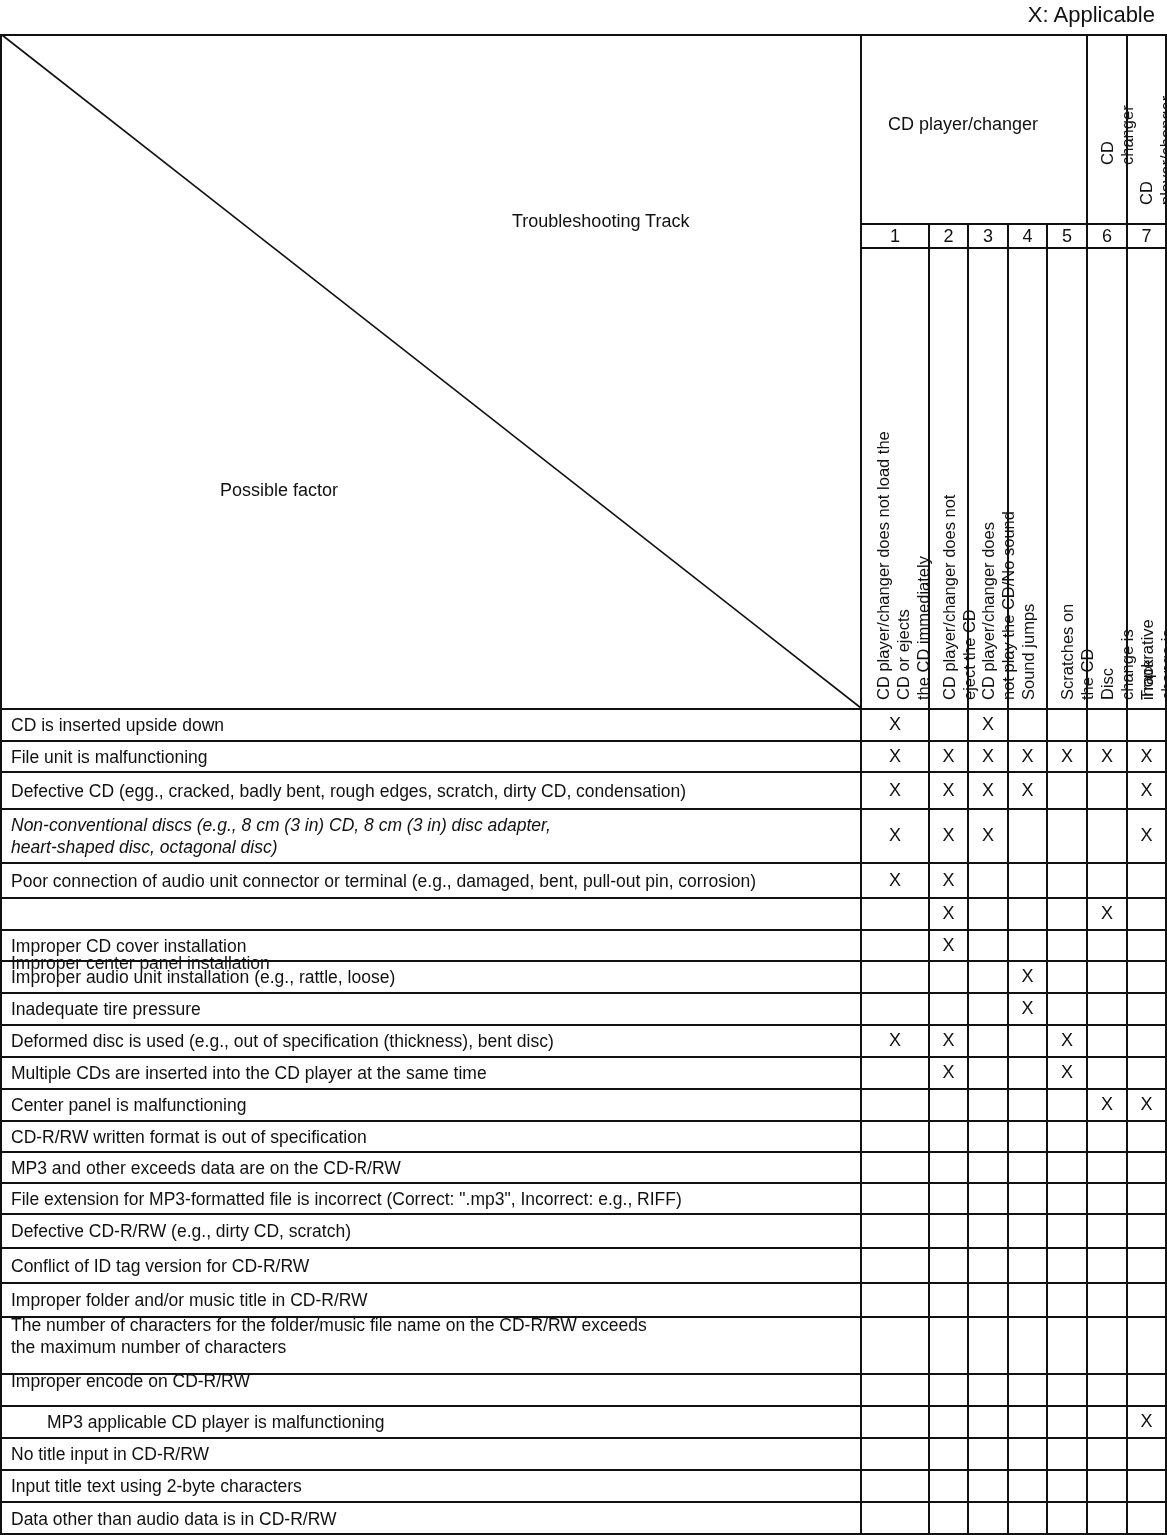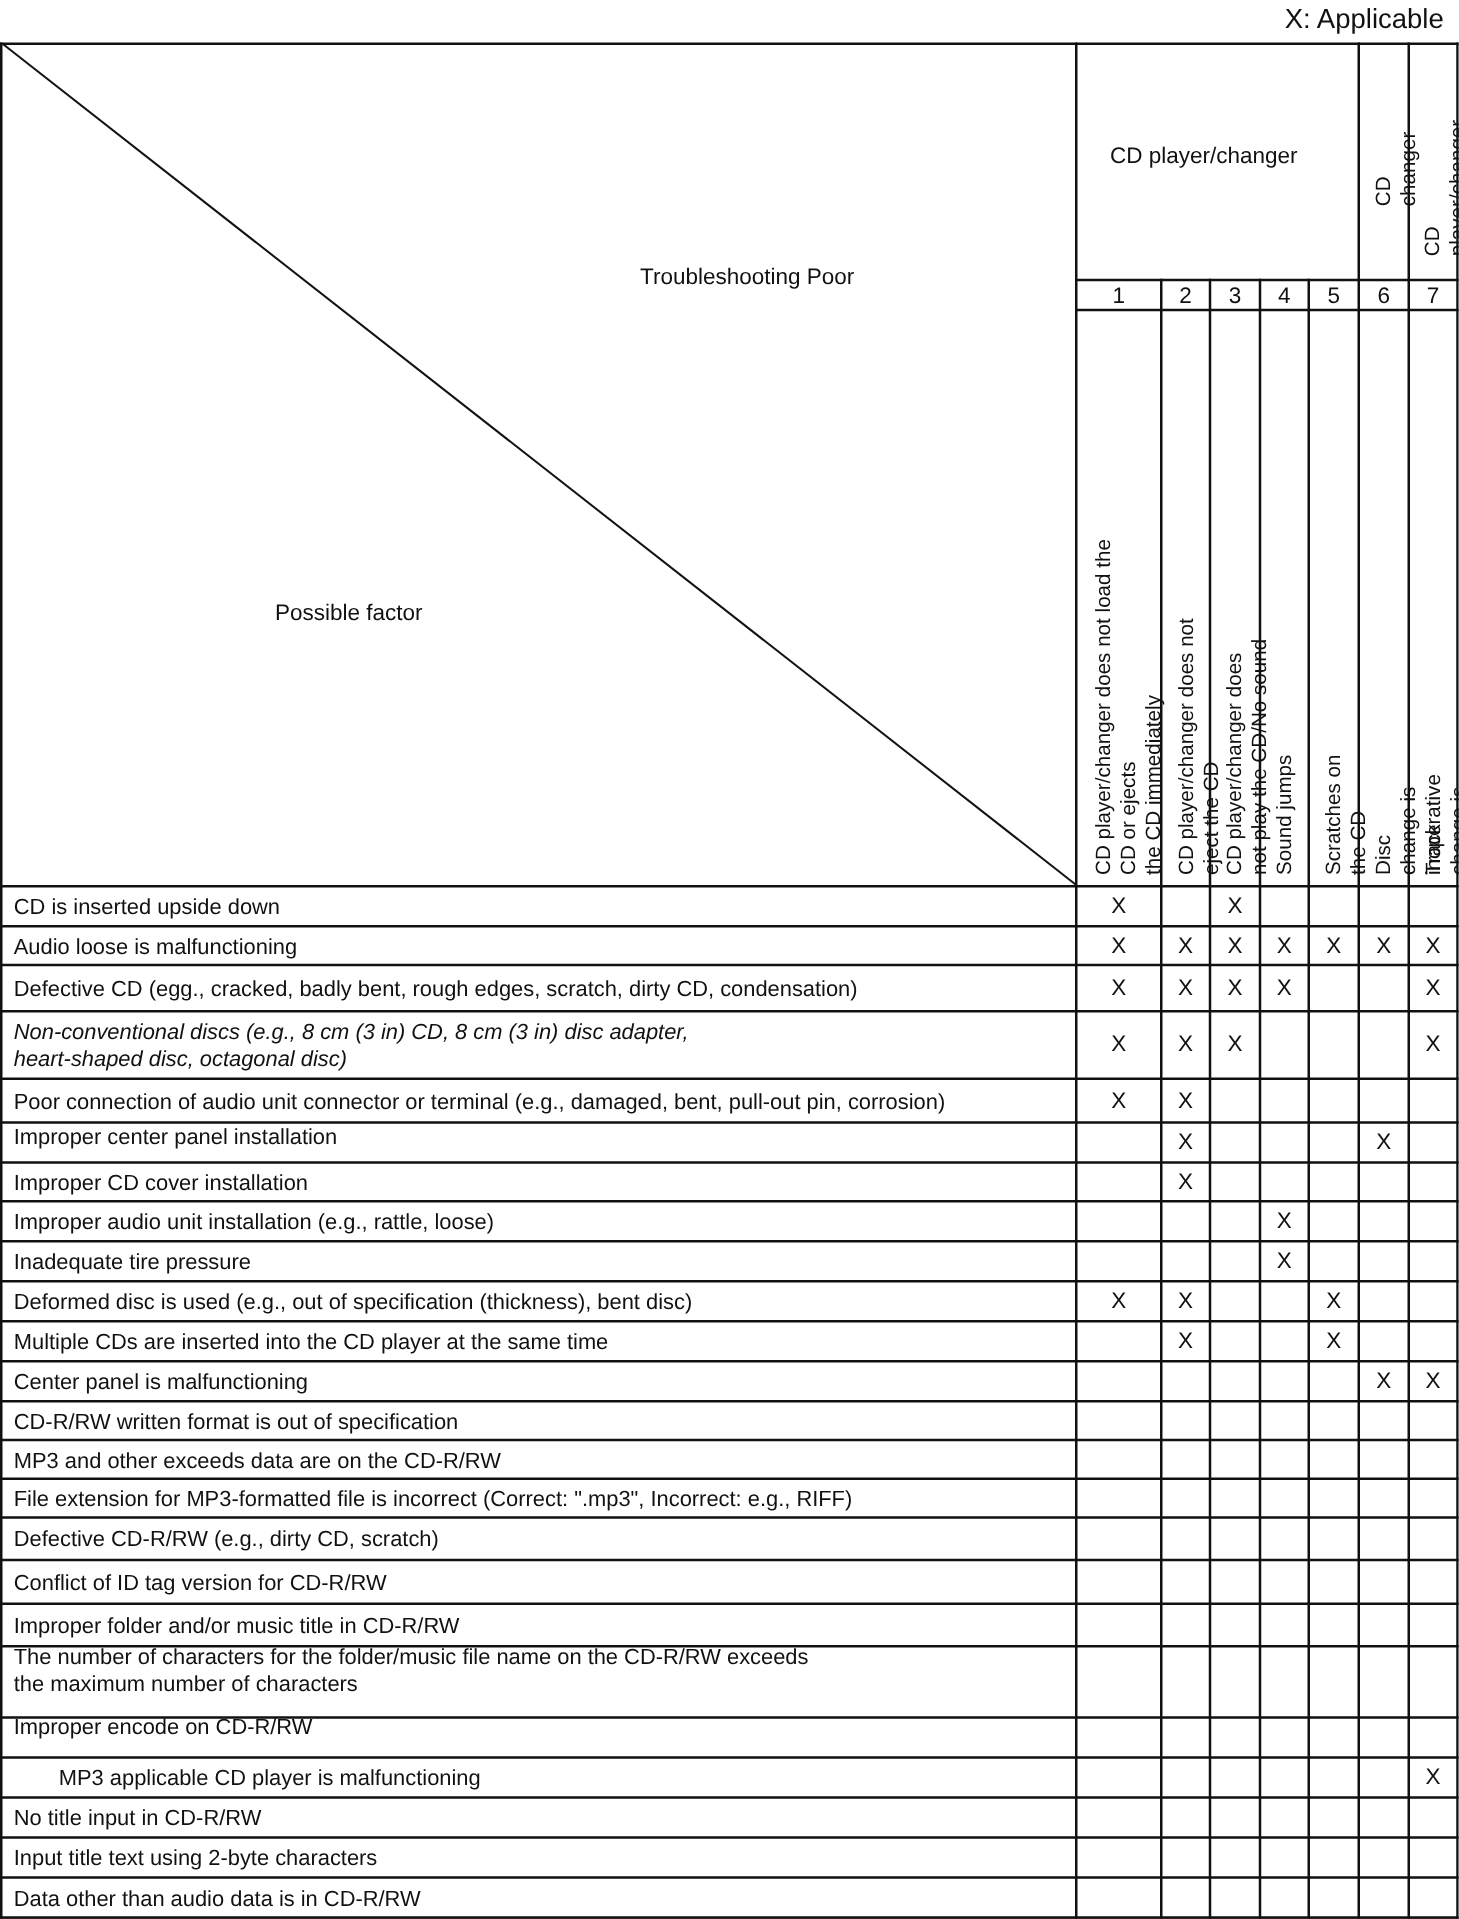--- a/index.html
+++ b/index.html
@@ -16,21 +16,21 @@
 </style>
 </head>
 <body>
 
 <div class="legend">X: Applicable</div>
 
 <div id="table">
   <svg id="diag" style="position:absolute;left:0;top:0;" width="1167" height="1535">
     <line x1="2" y1="35" x2="861" y2="708" stroke="#111" stroke-width="1.6"></line>
   </svg>
-  <div class="txt" style="left:512px;top:211px;">Troubleshooting Poor</div>
+  <div class="txt" style="left:512px;top:211px;">Troubleshooting Track</div>
   <div class="txt" style="left:220px;top:480px;">Possible factor</div>
   <div class="txt" style="left:888px;top:114px;">CD player/changer</div>
   <div class="vtxt" style="left:1097px;top:165px;">CD changer</div>
   <div class="vtxt" style="left:1136px;top:205px;">CD player/changer</div>
 <div class="hline" style="left: 0px; top: 34px; width: 1167px; height: 2px;"></div>
     <div class="hline" style="left: 0px; top: 1533px; width: 1167px; height: 2px;"></div>
     <div class="vline" style="left: 0px; top: 34px; width: 2px; height: 1501px;"></div>
     <div class="vline" style="left: 1165px; top: 34px; width: 2px; height: 1501px;"></div>
     <div class="vline" style="left: 860px; top: 34px; width: 2px; height: 1501px;"></div>
     <div class="vline" style="left: 928px; top: 223px; width: 2px; height: 1312px;"></div>
@@ -80,21 +80,21 @@
     <div class="num" style="left: 1087px; width: 40px; top: 226px;">6</div>
     <div class="vtxt" style="left: 1097px; top: 700px;">Disc change is inoperative</div>
     <div class="num" style="left: 1127px; width: 39px; top: 226px;">7</div>
     <div class="vtxt" style="left: 1137px; top: 700px;">Track change is inoperative</div>
     <div>
       <div class="rowtxt" style="top: 714px;">CD is inserted upside down</div>
       <div class="xmark" style="left: 875px; top: 714px;">X</div>
       <div class="xmark" style="left: 968px; top: 714px;">X</div>
     </div>
     <div>
-      <div class="rowtxt" style="top: 745.5px;">Audio loose is malfunctioning</div>
+      <div class="rowtxt" style="top: 745.5px;">File unit is malfunctioning</div>
       <div class="xmark" style="left: 875px; top: 745.5px;">X</div>
       <div class="xmark" style="left: 928.5px; top: 745.5px;">X</div>
       <div class="xmark" style="left: 968px; top: 745.5px;">X</div>
       <div class="xmark" style="left: 1007.5px; top: 745.5px;">X</div>
       <div class="xmark" style="left: 1047px; top: 745.5px;">X</div>
       <div class="xmark" style="left: 1087px; top: 745.5px;">X</div>
       <div class="xmark" style="left: 1126.5px; top: 745.5px;">X</div>
     </div>
     <div>
       <div class="rowtxt" style="top: 779.5px;">Defective CD (egg., cracked, badly bent, rough edges, scratch, dirty CD, condensation)</div>
@@ -111,21 +111,21 @@
       <div class="xmark" style="left: 928.5px; top: 825px;">X</div>
       <div class="xmark" style="left: 968px; top: 825px;">X</div>
       <div class="xmark" style="left: 1126.5px; top: 825px;">X</div>
     </div>
     <div>
       <div class="rowtxt" style="top: 869.5px;">Poor connection of audio unit connector or terminal (e.g., damaged, bent, pull-out pin, corrosion)</div>
       <div class="xmark" style="left: 875px; top: 869.5px;">X</div>
       <div class="xmark" style="left: 928.5px; top: 869.5px;">X</div>
     </div>
     <div>
-      <div class="rowtxt" style="top: 898px;">Improper center panel installation</div>
+      <div class="rowtxt" style="top: 952px;">Improper center panel installation</div>
       <div class="xmark" style="left: 928.5px; top: 903px;">X</div>
       <div class="xmark" style="left: 1087px; top: 903px;">X</div>
     </div>
     <div>
       <div class="rowtxt" style="top: 934.5px;">Improper CD cover installation</div>
       <div class="xmark" style="left: 928.5px; top: 934.5px;">X</div>
     </div>
     <div>
       <div class="rowtxt" style="top: 966px;">Improper audio unit installation (e.g., rattle, loose)</div>
       <div class="xmark" style="left: 1007.5px; top: 966px;">X</div>

